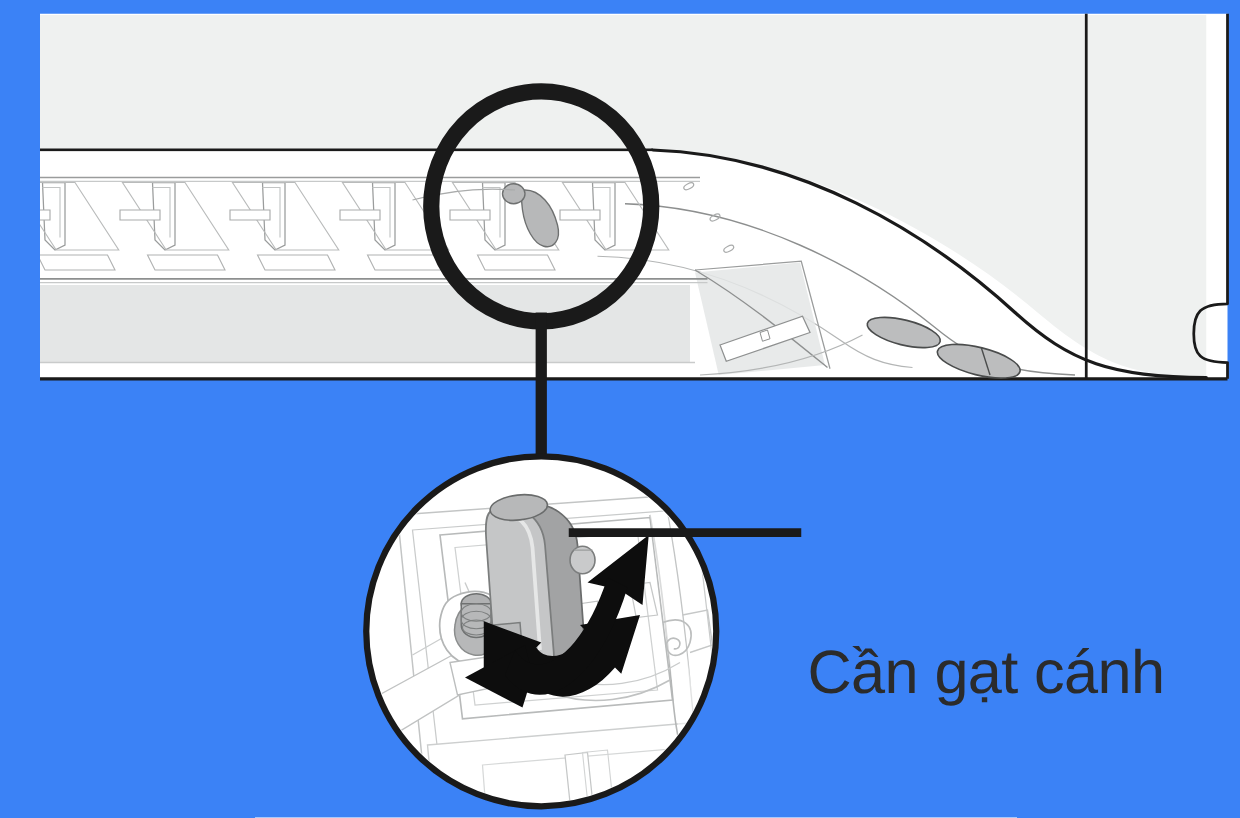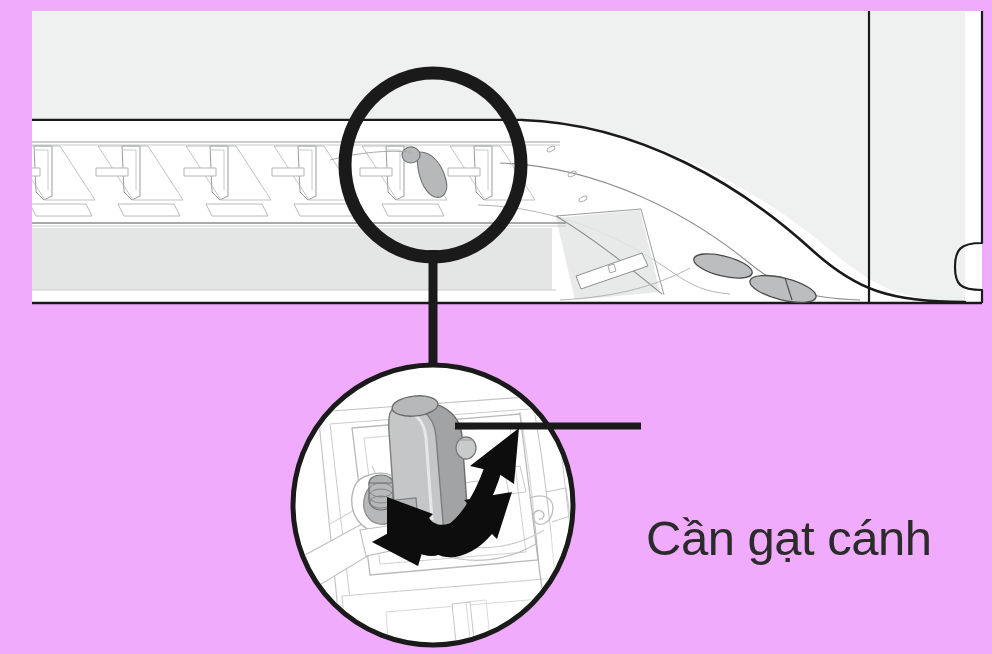--- a/index.html
+++ b/index.html
@@ -10,21 +10,21 @@
   body {
     width: 992px;
     height: 654px;
     overflow: hidden;
     font-family: "Liberation Sans", sans-serif;
   }
   #stage {
     position: relative;
     width: 992px;
     height: 654px;
-    background: #f0abfc;
+    background: #3b82f6;
   }
   #diagram {
     position: absolute;
     left: 0;
     top: 0;
     width: 992px;
     height: 654px;
   }
   .callout-text {
     position: absolute;

